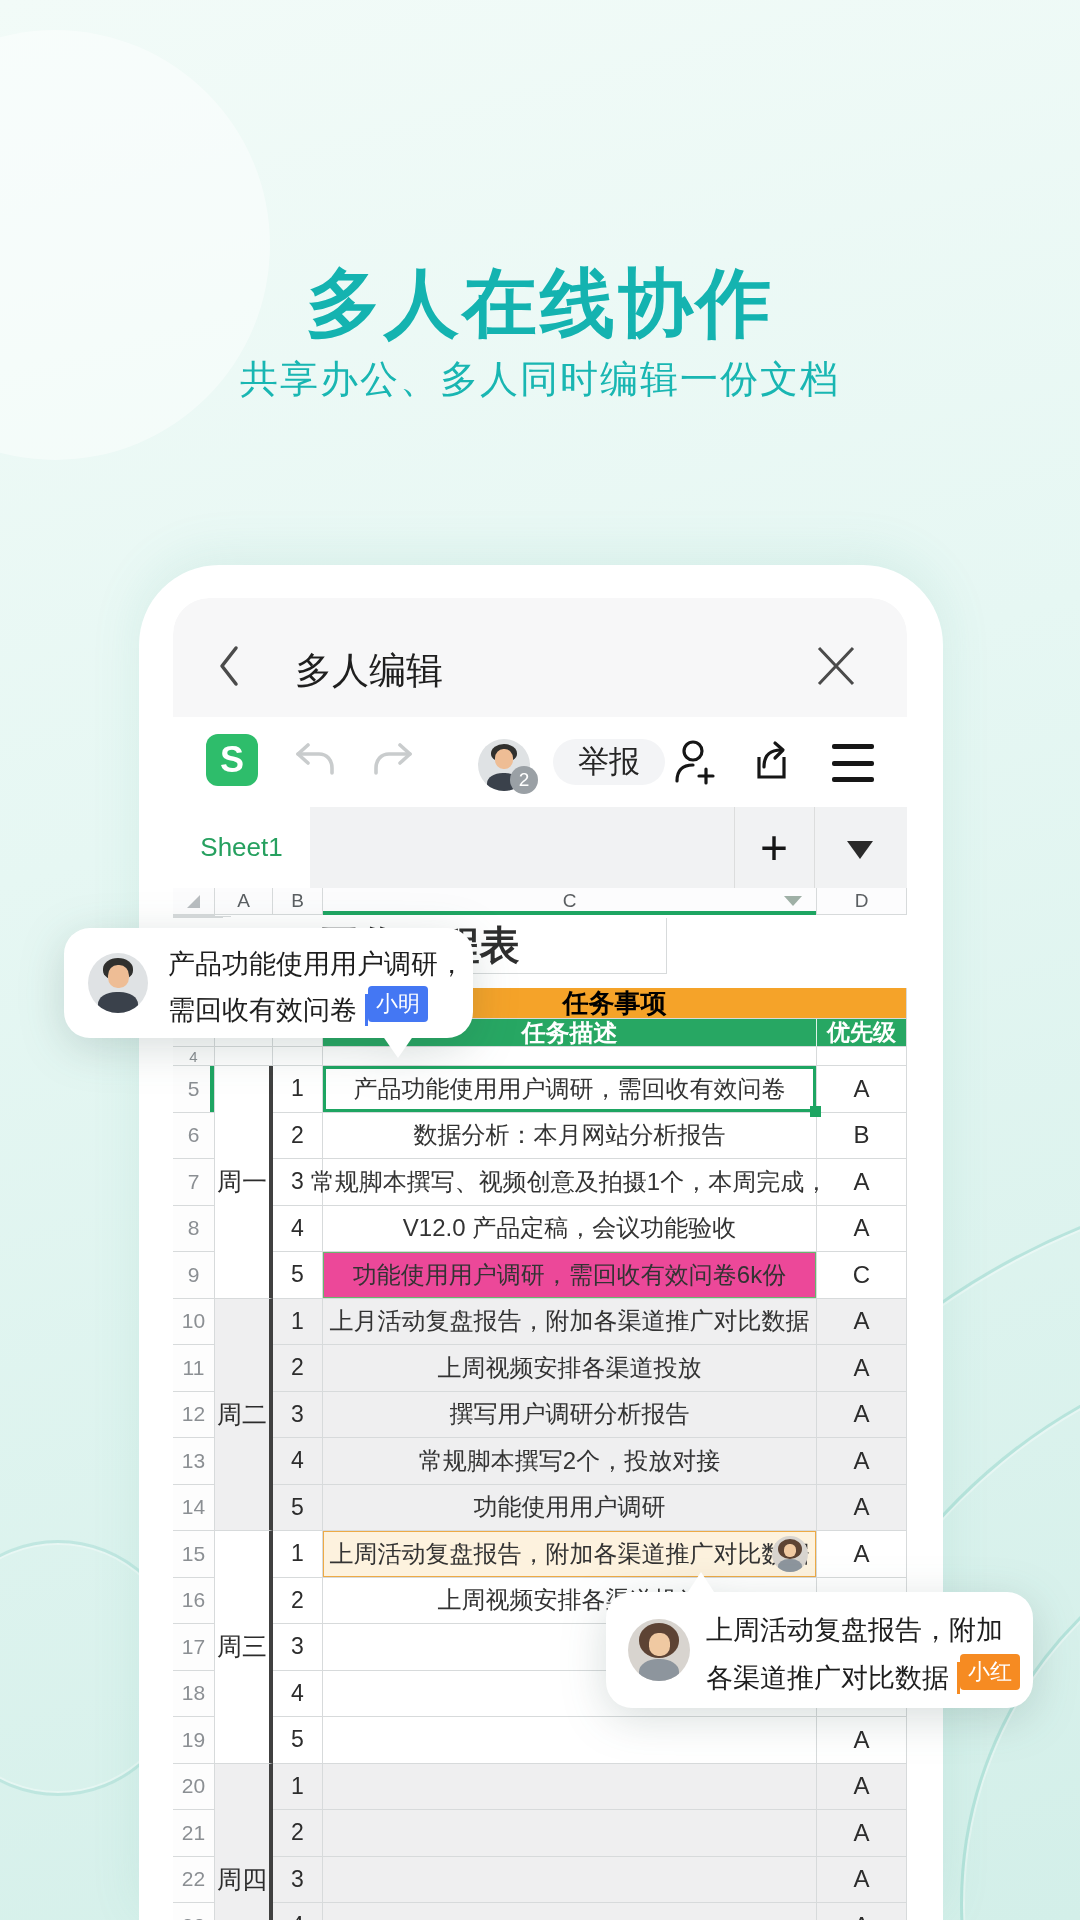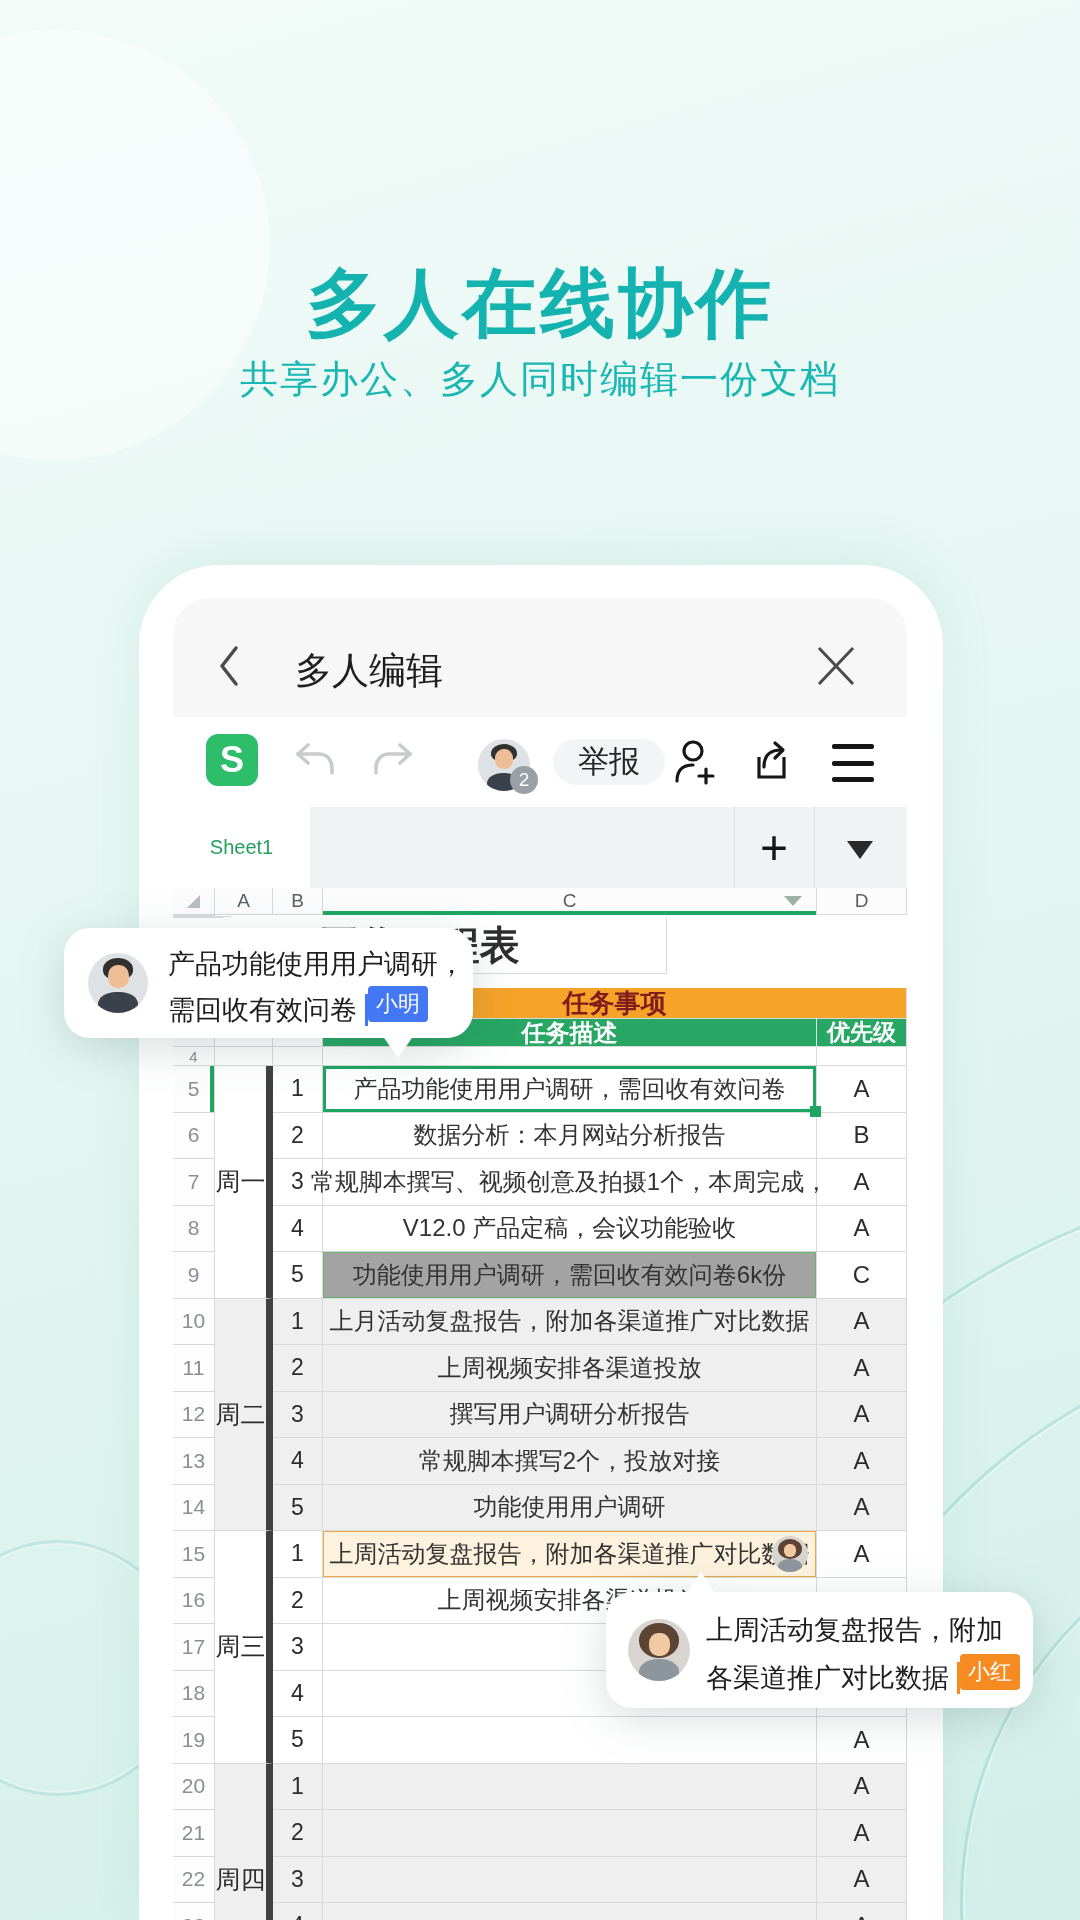--- a/index.html
+++ b/index.html
@@ -50,21 +50,21 @@
          background:#f3f4f6;color:#262626;font-size:31px;display:flex;align-items:center;}
   .padd{left:497px;top:21px;} .share{left:574px;top:21px;}
   .hamburger{position:absolute;left:659px;top:27px;width:42px;height:38px;
          display:flex;flex-direction:column;justify-content:space-between;}
   .hamburger i{display:block;height:5px;background:#161616;border-radius:2px;}
 
   
   .sheetbar{position:absolute;left:0;top:209px;width:734px;height:81px;background:#f1f2f3;
             border-bottom:1px solid #d9d9d9;}
   .sheet-tab{position:absolute;left:0;top:0;width:137px;height:81px;background:#fff;
-            color:#26a05f;font-size:20px;display:flex;align-items:center;justify-content:center;}
+            color:#26a05f;font-size:26px;display:flex;align-items:center;justify-content:center;}
   .sb-div{position:absolute;top:0;width:1px;height:81px;background:#dcdddd;}
   .sb-div.d1{left:561px;} .sb-div.d2{left:641px;}
   .add-sheet{position:absolute;left:561px;top:0;width:80px;height:81px;color:#161616;
             font-size:48px;font-weight:300;display:flex;align-items:center;justify-content:center;}
   .sheet-caret{position:absolute;left:674px;top:34px;width:0;height:0;
             border-left:13px solid transparent;border-right:13px solid transparent;border-top:18px solid #2a2a2a;}
 
   
   .colheads{position:absolute;left:0;top:290px;width:734px;height:27px;display:flex;}
   .chcell{box-sizing:border-box;height:27px;background:#fcfcfd;border-right:1px solid #d7dadb;
@@ -80,37 +80,37 @@
   .sheet{position:absolute;left:0;top:317px;width:734px;}
   .hrow{display:flex;}
   .cell{box-sizing:border-box;display:flex;align-items:center;justify-content:center;
         border-right:1px solid #d7dadb;border-bottom:1px solid #d7dadb;background:#fff;white-space:nowrap;}
   .rh{width:42px;background:#fdfdfd;color:#8b8f93;font-size:21px;}
   .ca{width:58px;} .cb{width:50px;font-size:23px;color:#2c2c2c;}
   .cc{width:494px;font-size:24px;color:#333;position:relative;}
   .cd{width:90px;font-size:24px;color:#2c2c2c;}
   .trow{height:73px;flex-direction:column;} .trow .cc{font-size:40px;font-weight:700;color:#2e2e2e;}
   .orow{height:31px;}
-  .cmerge{width:584px;background:#f5a329;color:#7f1d1d;font-size:26px;font-weight:700;font-family:Liberation Mono, monospace;}
+  .cmerge{width:584px;background:#f5a329;color:#000000;font-size:26px;font-weight:700;font-family:Liberation Mono, monospace;}
   .grow{height:28px;}
   .grow .cc{background:#27a763;color:#fff;font-size:24px;font-weight:700;border-right:1px solid rgba(255,255,255,.85);}
   .grow .cd{background:#27a763;color:#fff;font-size:23px;font-weight:700;}
   .r4{height:19px;} .r4 .rh{font-size:15px;}
 
   .srow{display:flex;height:46.5px;}
   .srow.alt .ca,.srow.alt .cb,.srow.alt .cc,.srow.alt .cd{background:#efeff0;}
   .srow.sel .rh{position:relative;}
   .srow.sel .rh::after{content:"";position:absolute;right:0;top:0;bottom:0;width:4px;background:#1ea562;}
   .srow.sel .cc{box-shadow:inset 0 0 0 3px #1ea562;z-index:2;}
   .srow.sel .cc::after{content:"";position:absolute;right:-5px;bottom:-5px;width:11px;height:11px;background:#1ea562;z-index:3;}
-  .srow.green .cc{background:#a3a3a3;box-shadow:inset 0 0 0 1px #68b66e;justify-content:center;}
+  .srow.green .cc{background:#ec4899;box-shadow:inset 0 0 0 1px #68b66e;justify-content:center;}
   .srow.orange .cc{background:#fdf2de;box-shadow:inset 0 0 0 1px #edaa45;}
 
   .dayblock{position:absolute;left:42px;width:58px;height:232.5px;box-sizing:border-box;
-        background:#fff;border-right:7px solid #404040;border-bottom:1px solid #d7dadb;
+        background:#fff;border-right:4px solid #404040;border-bottom:1px solid #d7dadb;
         display:flex;align-items:center;justify-content:center;font-size:25px;color:#2c2c2c;z-index:2;}
   .dayblock.alt{background:#efeff0;}
   .db1{top:151px;} .db2{top:383.5px;} .db3{top:616px;} .db4{top:848.5px;}
 
   
   .avatar{position:relative;display:block;border-radius:50%;overflow:hidden;background:#dfe2e4;width:100%;height:100%;}
   .avatar i{position:absolute;display:block;}
   .avatar .hair{left:25%;top:9%;width:50%;height:36%;background:#30302e;border-radius:50% 50% 44% 44%;}
   .avatar .face{left:33%;top:20%;width:35%;height:38%;background:#eebd95;border-radius:46%;}
   .avatar .bust{left:17%;bottom:-9%;width:66%;height:44%;background:#3a414b;border-radius:46% 46% 0 0;}

